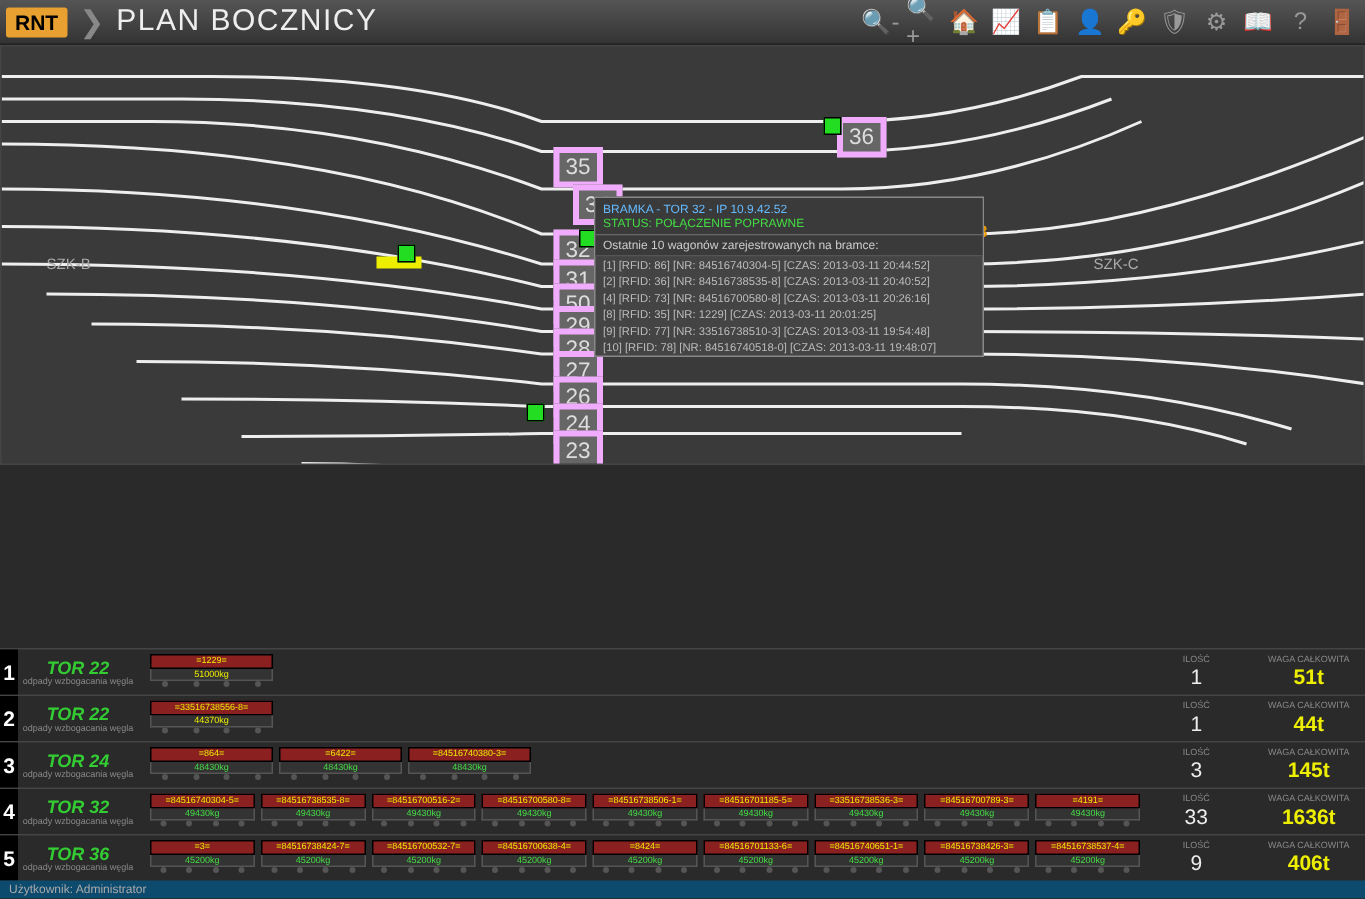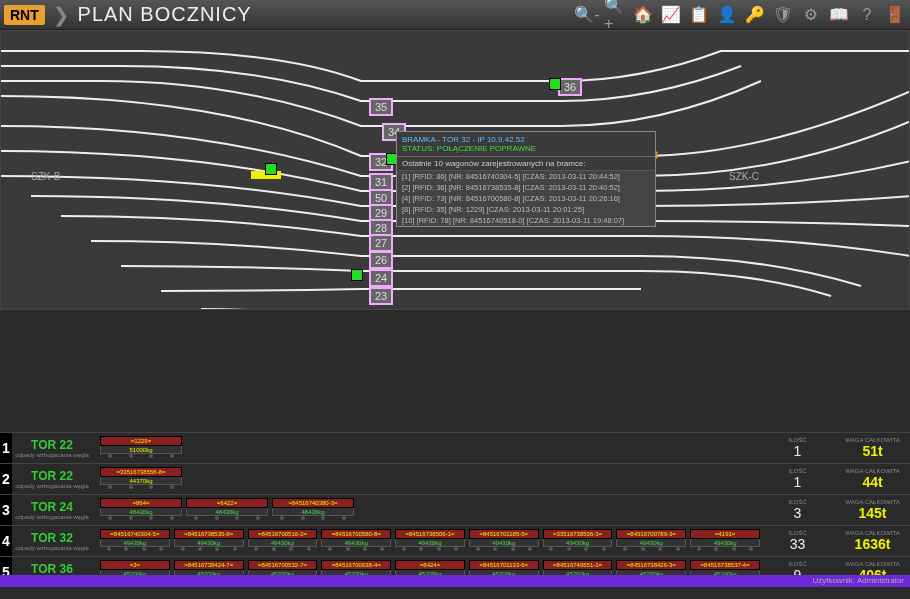--- a/index.html
+++ b/index.html
@@ -9,57 +9,57 @@
 .header { height: 30px; background: linear-gradient(#555, #333); display: flex; align-items: center; padding: 0 4px; border-bottom: 1px solid #222; }
 .logo { background: #e8a030; color: #000; font-weight: bold; padding: 2px 6px; font-size: 14px; border-radius: 2px; }
 .arrow { color: #888; font-size: 20px; margin: 0 8px; }
 .title { color: #eee; font-size: 20px; font-weight: 300; letter-spacing: 1px; }
 .toolbar { margin-left: auto; display: flex; gap: 6px; align-items: center; }
 .toolbar .icon { width: 22px; height: 22px; color: #999; cursor: pointer; display: flex; align-items: center; justify-content: center; font-size: 16px; }
 
 
 .track-area { position: relative; height: 280px; background: #3a3a3a; border: 1px solid #444; overflow: hidden; }
 .track-svg { position: absolute; top: 0; left: 0; }
-.track-num-box { position: absolute; background: #666; border: 2px solid #f0abfc; color: #ddd; font-size: 11px; padding: 1px 4px; min-width: 16px; text-align: center; }
+.track-num-box { position: absolute; background: #666; border: 4px solid #f0abfc; color: #ddd; font-size: 15px; padding: 1px 4px; min-width: 16px; text-align: center; }
 .green-marker { position: absolute; width: 12px; height: 12px; background: #2d2; border: 1px solid #000; }
 .szk-label { position: absolute; color: #aaa; font-size: 10px; }
 .yellow-marker { position: absolute; width: 30px; height: 8px; background: #ee0; }
 
 
 .tooltip { position: absolute; left: 395px; top: 100px; width: 260px; background: #444; border: 1px solid #888; font-size: 8px; z-index: 100; }
 .tooltip-header { background: #3a3a3a; padding: 3px 5px; border-bottom: 1px solid #666; }
 .tooltip-header .line1 { color: #6bf; }
 .tooltip-header .line2 { color: #4d4; }
 .tooltip-sub { padding: 2px 5px; background: #3a3a3a; color: #ccc; border-bottom: 1px solid #555; }
 .tooltip-row { padding: 1px 5px; color: #bbb; white-space: nowrap; font-size: 7.5px; }
 
 
 .bottom-panel { position: absolute; bottom: 12px; left: 0; right: 0; }
 .track-row { display: flex; align-items: center; height: 31px; border-top: 1px solid #444; background: #2a2a2a; }
 .track-idx { width: 12px; background: #000; color: #fff; font-size: 14px; font-weight: bold; text-align: center; align-self: stretch; display: flex; align-items: center; justify-content: center; }
 .track-label { width: 80px; text-align: center; }
-.track-label .name { color: #3c3; font-size: 12px; font-weight: bold; }
+.track-label .name { color: #3c3; font-size: 12px; font-weight: bold; font-style: italic; }
 .track-label .sub { color: #888; font-size: 6px; line-height: 1; }
 .wagons { flex: 1; display: flex; gap: 4px; padding-left: 8px; overflow: hidden; }
 .wagon { width: 82px; height: 24px; position: relative; }
 .wagon-top { height: 10px; background: #8a2020; border: 1px solid #000; display: flex; align-items: center; justify-content: center; font-size: 6px; color: #ee0; text-align: center; overflow: hidden; white-space: nowrap; }
 .wagon-body { height: 8px; background: #333; border: 1px solid #555; border-top: none; display: flex; align-items: center; justify-content: center; font-size: 6px; }
 .wagon-body.g { color: #4d4; }
 .wagon-body.y { color: #ee0; }
 .wagon-wheels { display: flex; justify-content: space-around; }
 .wagon-wheels span { width: 4px; height: 4px; background: #555; border-radius: 50%; }
 .track-totals { width: 75px; text-align: center; }
 .track-totals .lbl { font-size: 6px; color: #888; }
 .track-totals .cnt { font-size: 14px; color: #eee; }
 .track-totals .wt { font-size: 14px; color: #ee0; font-weight: bold; }
 .track-totals-wrap { display: flex; }
 .col { flex: 1; }
 
 
-.statusbar { position: absolute; bottom: 12px; left: 0; right: 0; height: 12px; background: #6d28d9; color: #aaa; font-size: 8px; padding: 1px 6px; text-align: right; }
+.statusbar { position: absolute; bottom: 0; left: 0; right: 0; height: 12px; background: #0c4a6e; color: #aaa; font-size: 8px; padding: 1px 6px; }
 
 .tor33-label { position: absolute; color: #e90; font-size: 11px; font-weight: bold; }
 </style>
 </head>
 <body>
 
 <div class="header">
   <span class="logo">RNT</span>
   <span class="arrow">❯</span>
   <span class="title">PLAN BOCZNICY</span>
@@ -126,20 +126,21 @@
     <div class="tooltip-header">
       <div class="line1">BRAMKA - TOR 32 - IP 10.9.42.52</div>
       <div class="line2">STATUS: POŁĄCZENIE POPRAWNE</div>
     </div>
     <div class="tooltip-sub">Ostatnie 10 wagonów zarejestrowanych na bramce:</div>
     <div id="tooltip-rows">
         <div class="tooltip-row">[1]  [RFID: 86]  [NR: 84516740304-5]  [CZAS: 2013-03-11 20:44:52]</div>
         <div class="tooltip-row">[2]  [RFID: 36]  [NR: 84516738535-8]  [CZAS: 2013-03-11 20:40:52]</div>
         <div class="tooltip-row">[4]  [RFID: 73]  [NR: 84516700580-8]  [CZAS: 2013-03-11 20:26:16]</div>
         <div class="tooltip-row">[8]  [RFID: 35]  [NR: 1229]  [CZAS: 2013-03-11 20:01:25]</div>
+        <div class="tooltip-row">[9]  [RFID: 77]  [NR: 33516738510-3]  [CZAS: 2013-03-11 19:54:48]</div>
         <div class="tooltip-row">[10]  [RFID: 78]  [NR: 84516740518-0]  [CZAS: 2013-03-11 19:48:07]</div>
       </div>
   </div>
 </div>
 
 <div class="bottom-panel" id="track-rows">
     <div class="track-row">
     <div class="track-idx">1</div>
     <div class="track-label">
       <div class="name">TOR 22</div>

